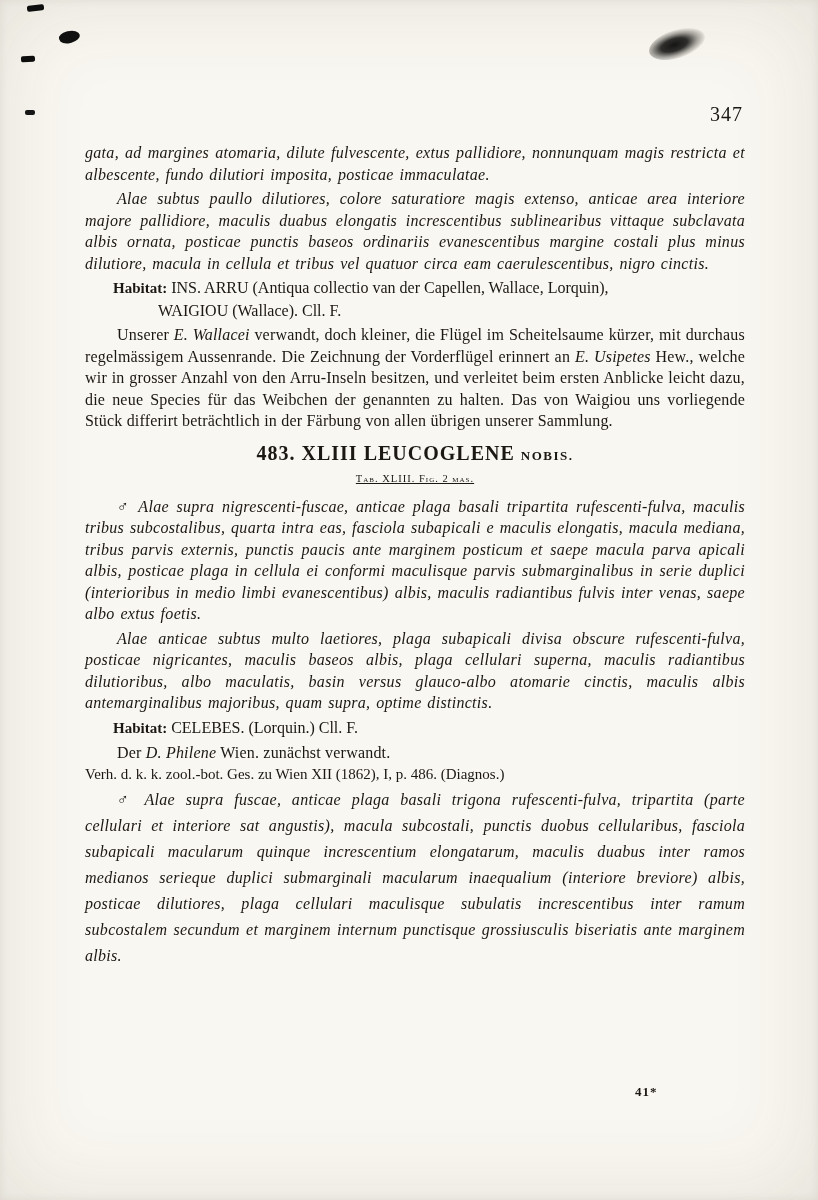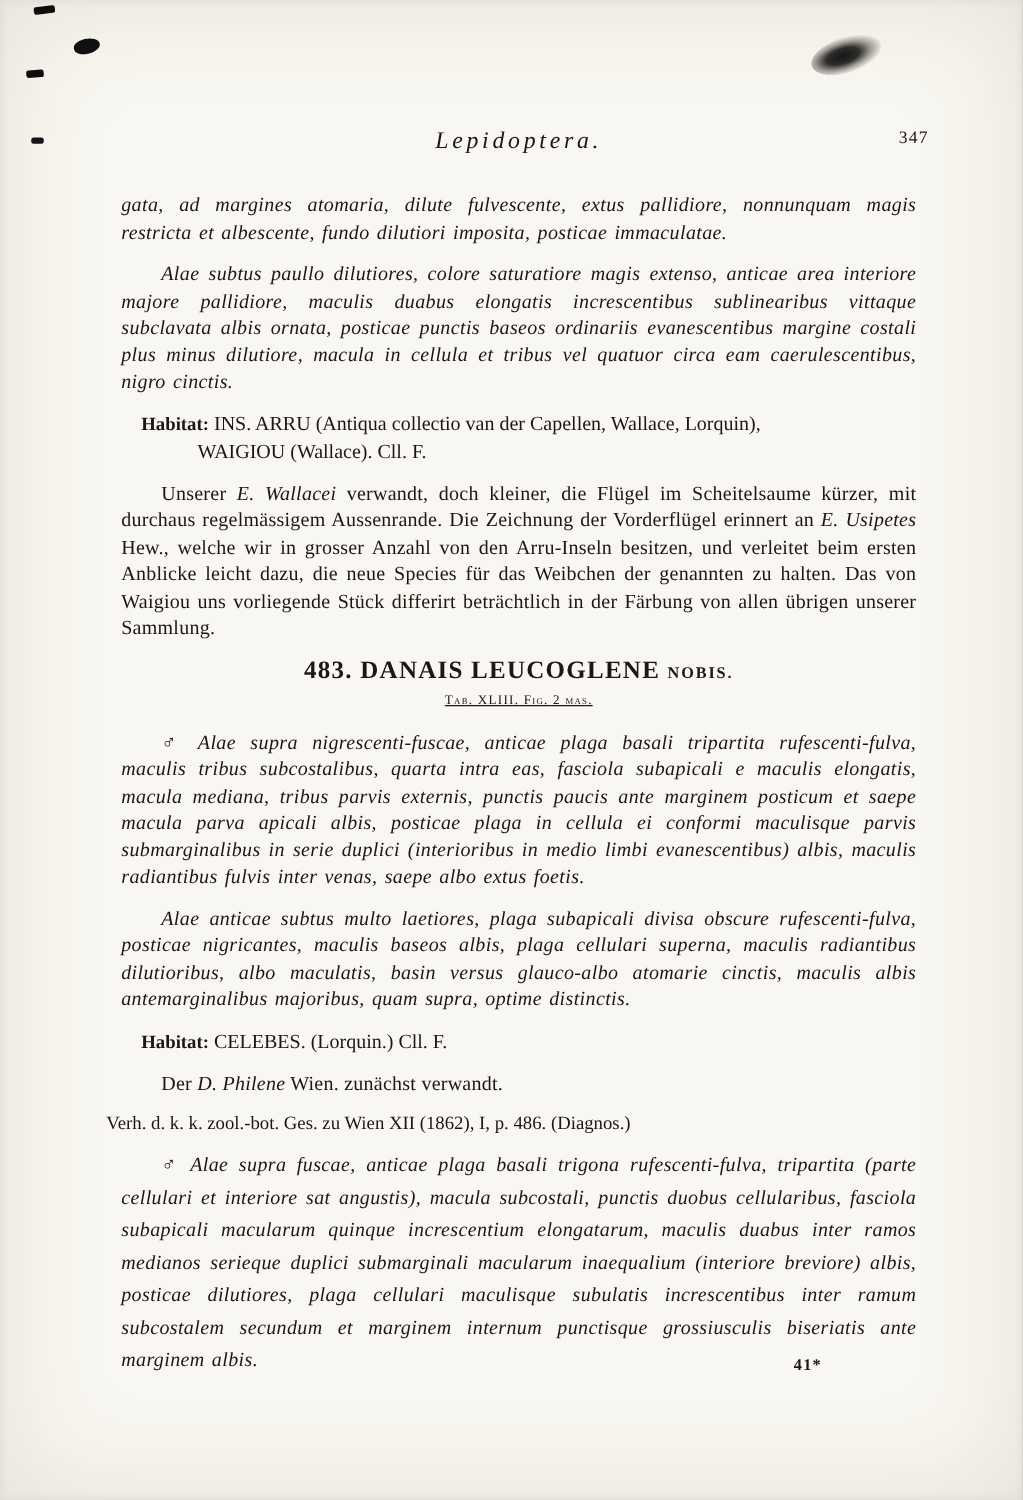--- a/index.html
+++ b/index.html
@@ -20,27 +20,27 @@
   .a3{left:21px;top:56px;width:14px;height:6px;transform:rotate(-4deg);border-radius:2px;}
   .a4{left:25px;top:110px;width:10px;height:5px;border-radius:2px;background:#161616;}
   .smudge{
     position:absolute;left:648px;top:30px;width:58px;height:28px;
     background:radial-gradient(ellipse at 45% 50%, #151515 0%, #2e2d2b 30%, rgba(95,92,86,0.55) 52%, rgba(120,116,108,0) 74%);
     transform:rotate(-18deg);border-radius:50%;
   }
   
   .header{position:absolute;top:102px;left:85px;width:660px;height:26px;}
   .running-title{position:absolute;left:0;right:0;text-align:center;font-style:italic;font-size:19px;letter-spacing:3px;}
-  .page-number{position:absolute;right:2px;top:1px;font-size:14px;letter-spacing:1px;}
+  .page-number{position:absolute;right:2px;top:1px;font-size:20px;letter-spacing:1px;}
   
   .text{
     position:absolute;top:142px;left:85px;width:660px;
     font-size:16px;line-height:21.5px;text-align:justify;
   }
-  .text p{margin:12px;}
+  .text p{margin:0;}
   .it{font-style:italic;}
   p.it{letter-spacing:0.3px;word-spacing:1.5px;}
   .indent{text-indent:32px;}
   .sp{margin-top:3px !important;}
   .roman{letter-spacing:0.2px;}
   .habitat{margin:3px 0 3px 28px;}
   .habitat .lbl{font-weight:bold;font-size:15px;}
   .habitat .cont{margin-left:45px;}
   h2.species-heading{
     font-size:20px;font-weight:bold;text-align:center;
@@ -63,38 +63,37 @@
 
 <div class="page">
 
   <div class="artifact a1"></div>
   <div class="artifact a2"></div>
   <div class="artifact a3"></div>
   <div class="artifact a4"></div>
   <div class="smudge"></div>
 
   <div class="header">
-    <div class="running-title">Lepidoptera.</div>
     <div class="page-number">347</div>
   </div>
 
   <div class="text">
 
     <p class="it">gata, ad margines atomaria, dilute fulvescente, extus pallidiore, nonnunquam magis restricta et albescente, fundo dilutiori imposita, posticae immaculatae.</p>
 
     <p class="it indent sp">Alae subtus paullo dilutiores, colore saturatiore magis extenso, anticae area interiore majore pallidiore, maculis duabus elongatis increscentibus sublinearibus vittaque subclavata albis ornata, posticae punctis baseos ordinariis evanescentibus margine costali plus minus dilutiore, macula in cellula et tribus vel quatuor circa eam caerulescentibus, nigro cinctis.</p>
 
     <div class="habitat">
       <div><span class="lbl">Habitat:</span> <span>INS. ARRU (Antiqua collectio van der Capellen, Wallace, Lorquin),</span></div>
       <div class="cont">WAIGIOU (Wallace). Cll. F.</div>
     </div>
 
     <p class="indent roman"><span>Unserer </span><span class="it">E. Wallacei</span><span> verwandt, doch kleiner, die Flügel im Scheitelsaume kürzer, mit durchaus regelmässigem Aussenrande. Die Zeichnung der Vorderflügel erinnert an </span><span class="it">E. Usipetes</span><span> Hew., welche wir in grosser Anzahl von den Arru-Inseln besitzen, und verleitet beim ersten Anblicke leicht dazu, die neue Species für das Weibchen der genannten zu halten. Das von Waigiou uns vorliegende Stück differirt beträchtlich in der Färbung von allen übrigen unserer Sammlung.</span></p>
 
-    <h2 class="species-heading"><span>483.</span> <span>DANAIS LEUCOGLENE</span> <span class="author">NOBIS.</span></h2>
+    <h2 class="species-heading"><span>483.</span> <span>XLIII LEUCOGLENE</span> <span class="author">NOBIS.</span></h2>
 
     <div class="plate-ref">Tab. XLIII. Fig. 2 mas.</div>
 
     <p class="it indent">♂ Alae supra nigrescenti-fuscae, anticae plaga basali tripartita rufescenti-fulva, maculis tribus subcostalibus, quarta intra eas, fasciola subapicali e maculis elongatis, macula mediana, tribus parvis externis, punctis paucis ante marginem posticum et saepe macula parva apicali albis, posticae plaga in cellula ei conformi maculisque parvis submarginalibus in serie duplici (interioribus in medio limbi evanescentibus) albis, maculis radiantibus fulvis inter venas, saepe albo extus foetis.</p>
 
     <p class="it indent sp">Alae anticae subtus multo laetiores, plaga subapicali divisa obscure rufescenti-fulva, posticae nigricantes, maculis baseos albis, plaga cellulari superna, maculis radiantibus dilutioribus, albo maculatis, basin versus glauco-albo atomarie cinctis, maculis albis antemarginalibus majoribus, quam supra, optime distinctis.</p>
 
 
     <div class="habitat">
       <div><span class="lbl">Habitat:</span> <span>CELEBES. (Lorquin.) Cll. F.</span></div>

